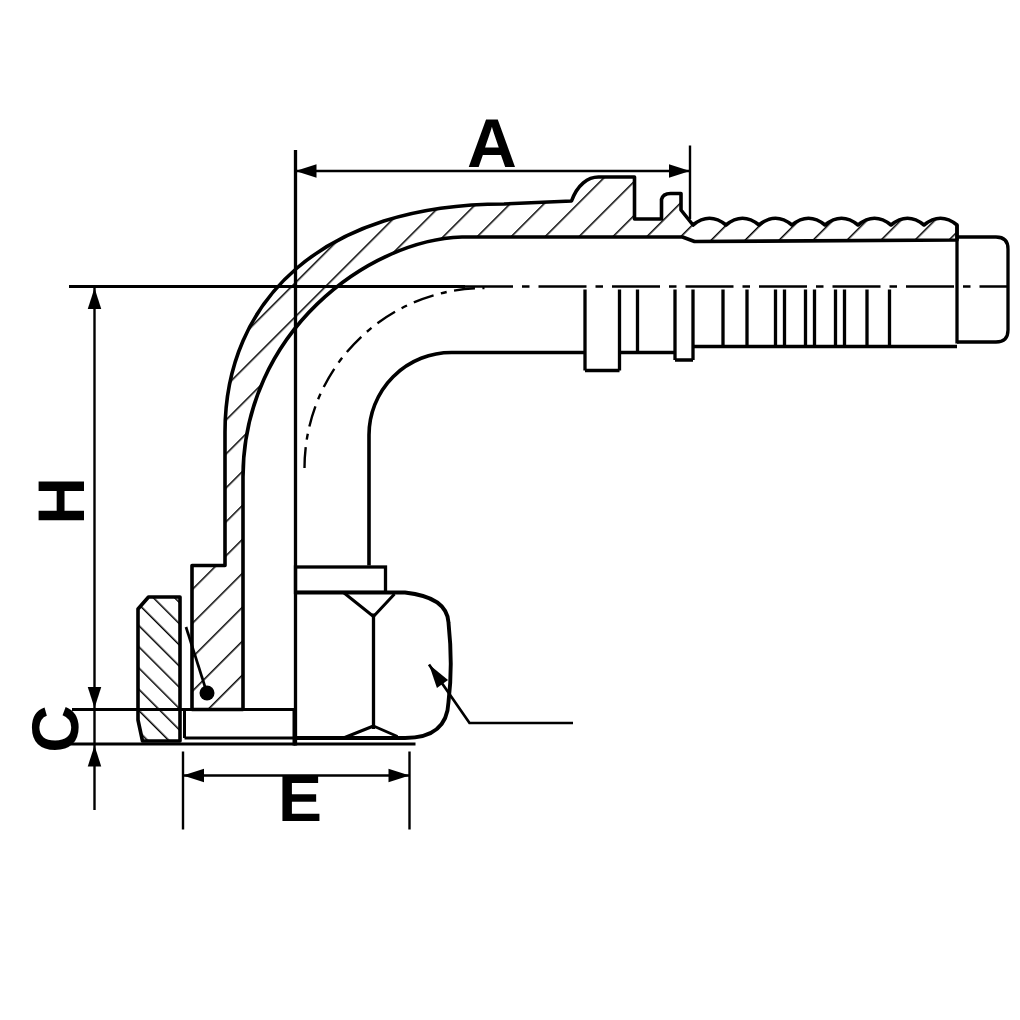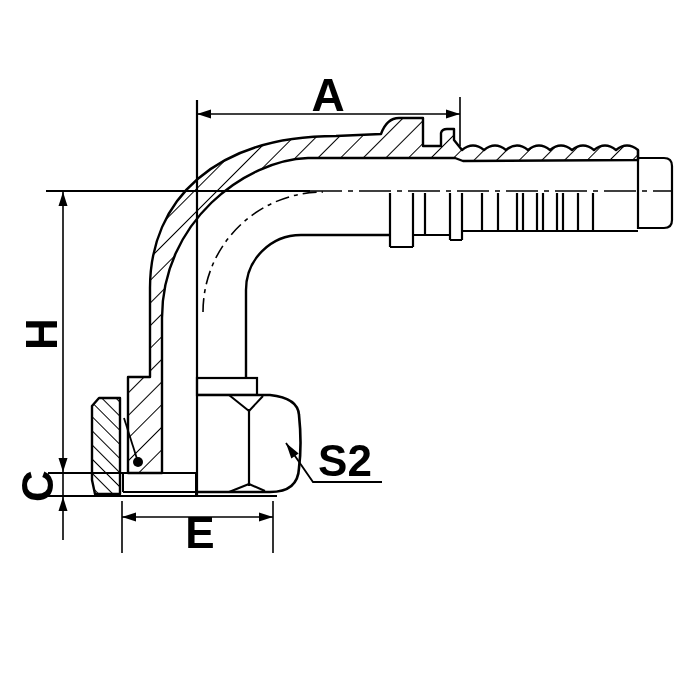--- a/index.html
+++ b/index.html
@@ -121,14 +121,13 @@
     <g stroke="#000" fill="#000">
       <path d="M286,443 L313,482 L382,482" stroke-width="1.8" fill="none"></path>
       <polygon points="286,443 298.7,453.4 291.3,458.6" stroke="none"></polygon>
     </g>
   </svg>
 
   <div class="dim-label lbl-a">A</div>
   <div class="dim-label lbl-h">H</div>
   <div class="dim-label lbl-c">C</div>
   <div class="dim-label lbl-e">E</div>
-  <div class="dim-label lbl-s2">S2</div>
 </div>
 
 </body></html>

